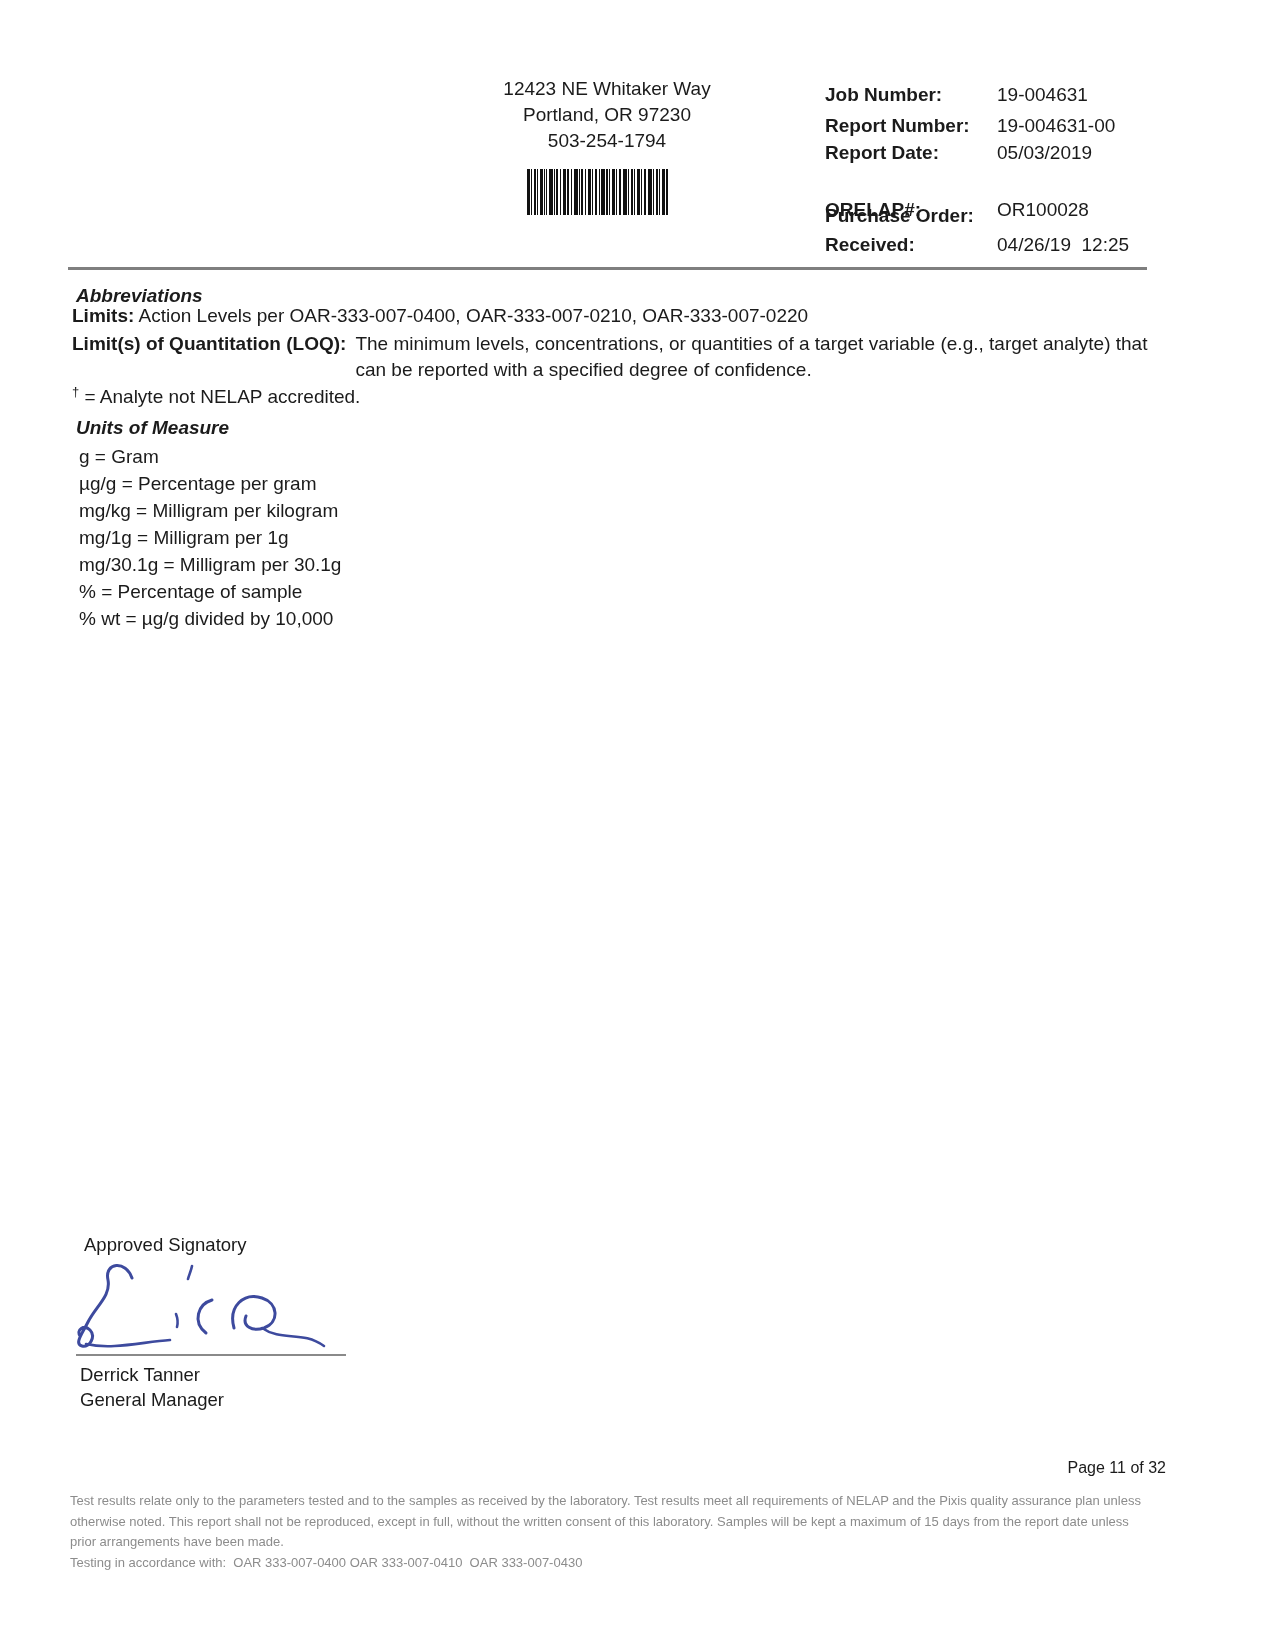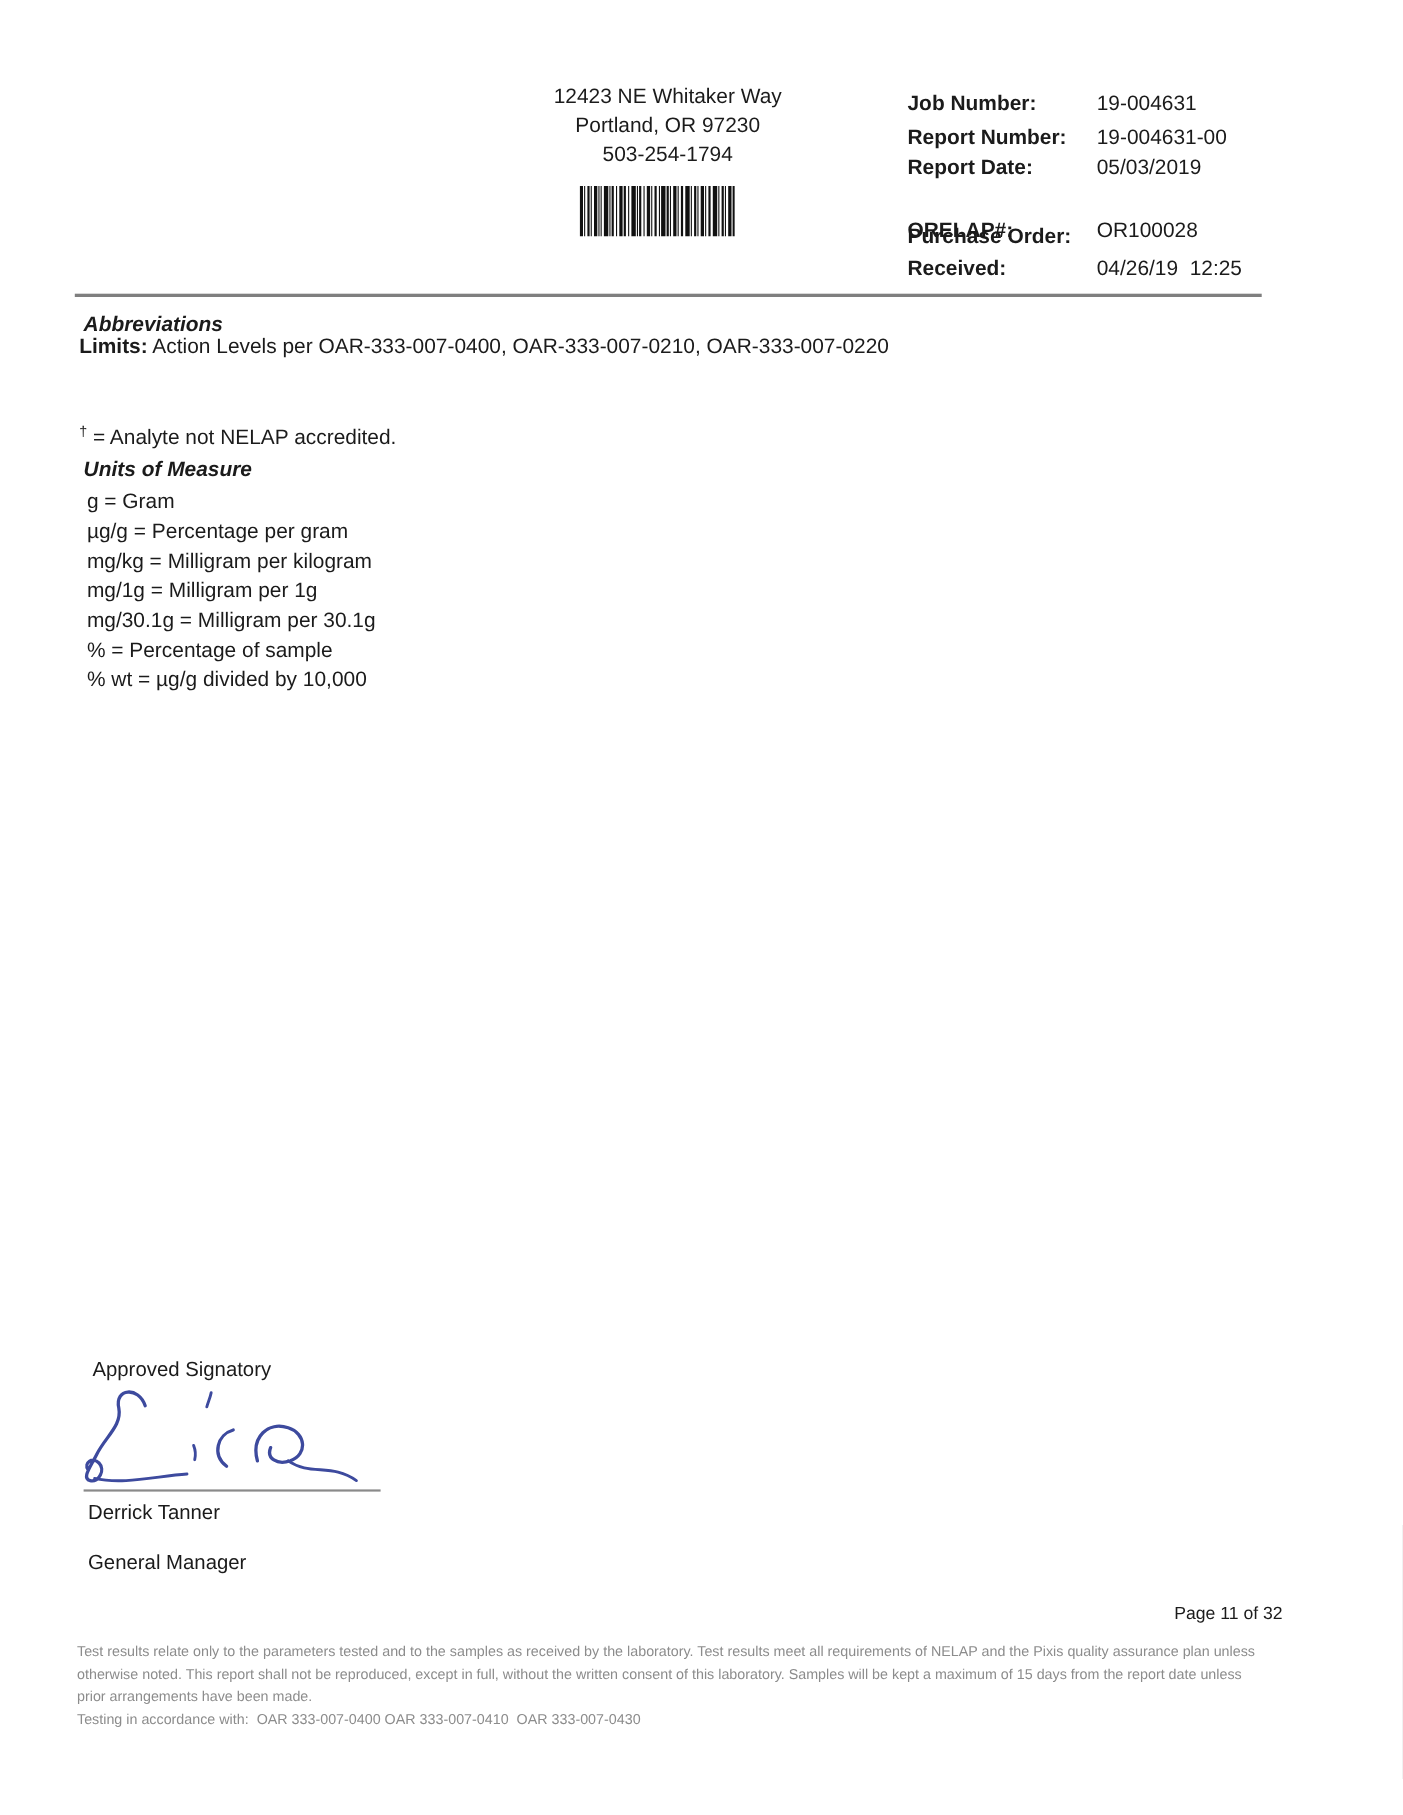--- a/index.html
+++ b/index.html
@@ -49,21 +49,21 @@
   .unit-item { position:absolute; left:79px; font-size:19px; white-space:nowrap; }
   .u-0 { top:446px; } .u-1 { top:473px; } .u-2 { top:500px; }
   .u-3 { top:527px; } .u-4 { top:554px; } .u-5 { top:581px; } .u-6 { top:608px; }
 
   
   .sig-heading { position:absolute; left:84px; top:1234px; font-size:18.5px; }
   .sig-image { position:absolute; left:72px; top:1256px; width:262px; height:100px; }
   .sig-image svg { width:262px; height:100px; display:block; }
   .sig-line { position:absolute; left:76px; top:1354px; width:270px; height:2px; background:#8a8a8a; }
   .sig-name { position:absolute; left:80px; top:1364px; font-size:18.5px; }
-  .sig-title { position:absolute; left:80px; top:1389px; font-size:18.5px;margin-top:20px; }
+  .sig-title { position:absolute; left:80px; top:1389px; font-size:18.5px; }
 
   
   .page-number { position:absolute; left:1008px; top:1459px; width:158px; text-align:right; font-size:16px; }
   .disclaimer { position:absolute; left:70px; top:1491px; width:1082px;
                 font-size:13px; line-height:20.5px; color:#8c8c8c; }
   .accordance { position:absolute; left:70px; top:1555px; font-size:13px; color:#8c8c8c; white-space:pre-wrap; }
 </style>
 </head>
 <body>
 
@@ -153,20 +153,24 @@
     </div>
   </div>
 
   <div class="header-rule"></div>
 
   <div class="abbr-title">Abbreviations</div>
   <div class="limits-line">
     <b>Limits:</b>
     <span>Action Levels per OAR-333-007-0400, OAR-333-007-0210, OAR-333-007-0220</span>
   </div>
+  <div class="loq-line">
+    <span class="loq-label">Limit(s) of Quantitation (LOQ):</span>
+    <span class="loq-text">The minimum levels, concentrations, or quantities of a target variable (e.g., target analyte) that can be reported with a specified degree of confidence.</span>
+  </div>
   <div class="footnote">
     <sup>†</sup>
     <span>= Analyte not NELAP accredited.</span>
   </div>
 
   <div class="units-title">Units of Measure</div>
   <div class="unit-item u-0">g = Gram</div>
   <div class="unit-item u-1">µg/g = Percentage per gram</div>
   <div class="unit-item u-2">mg/kg = Milligram per kilogram</div>
   <div class="unit-item u-3">mg/1g = Milligram per 1g</div>

